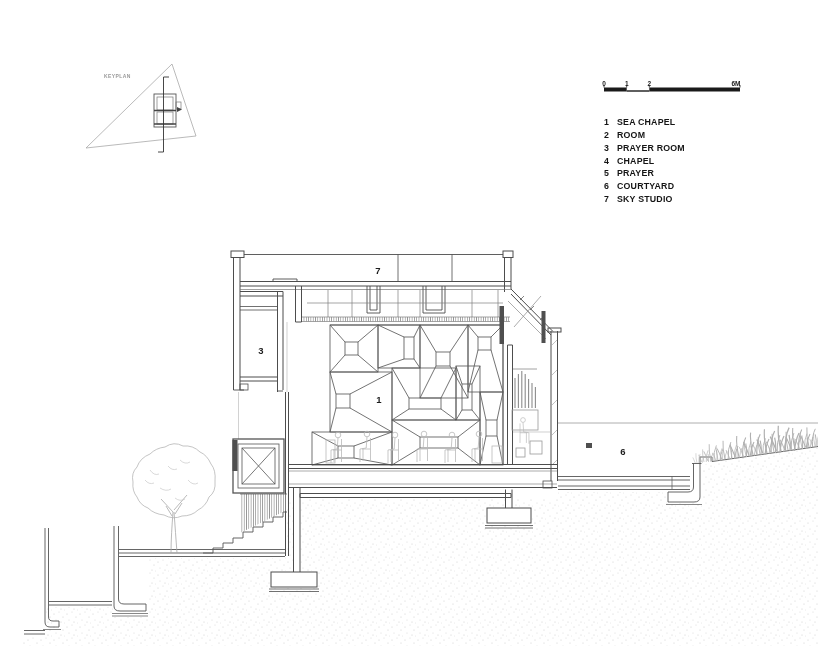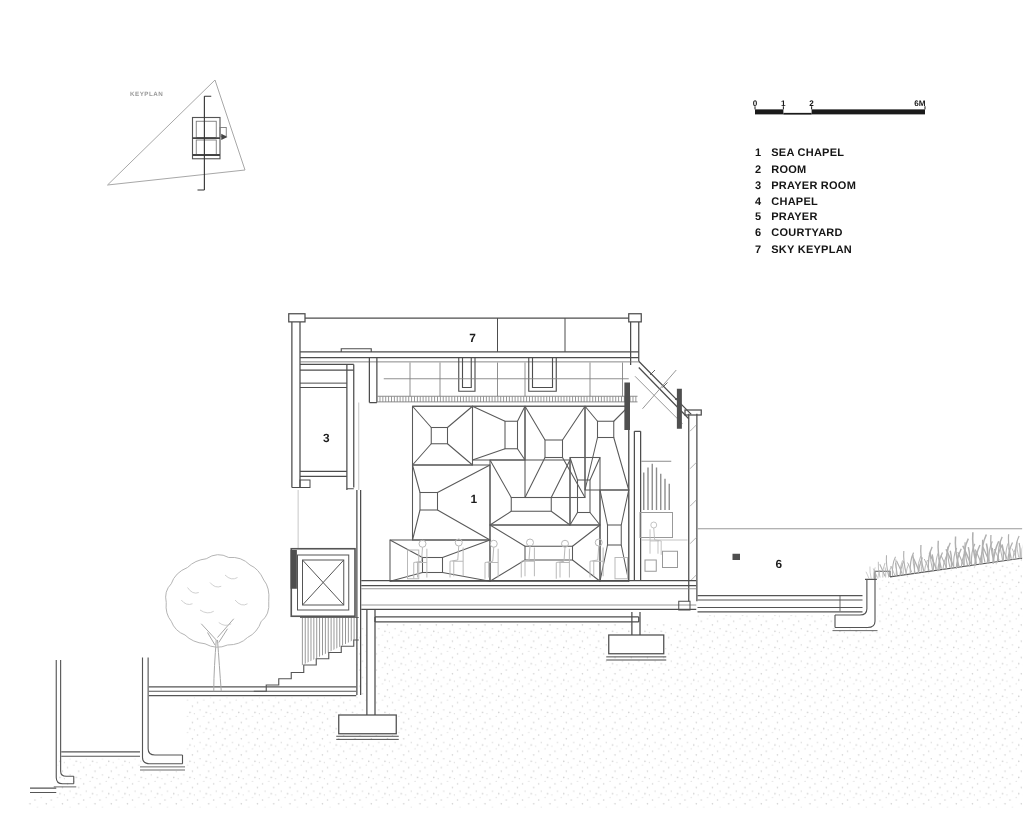--- a/index.html
+++ b/index.html
@@ -286,21 +286,21 @@
   <div class="legend-row">
     <span class="legend-num">5</span>
     <span>PRAYER</span>
   </div>
   <div class="legend-row">
     <span class="legend-num">6</span>
     <span>COURTYARD</span>
   </div>
   <div class="legend-row">
     <span class="legend-num">7</span>
-    <span>SKY KEYPLAN</span>
+    <span>SKY STUDIO</span>
   </div>
 </div>
 
 <div class="room-label" style="left:378px;top:271px">7</div>
 <div class="room-label" style="left:261px;top:351px">3</div>
 <div class="room-label" style="left:379px;top:400px">1</div>
 <div class="room-label" style="left:623px;top:452px">6</div>
 
 </div>
 

